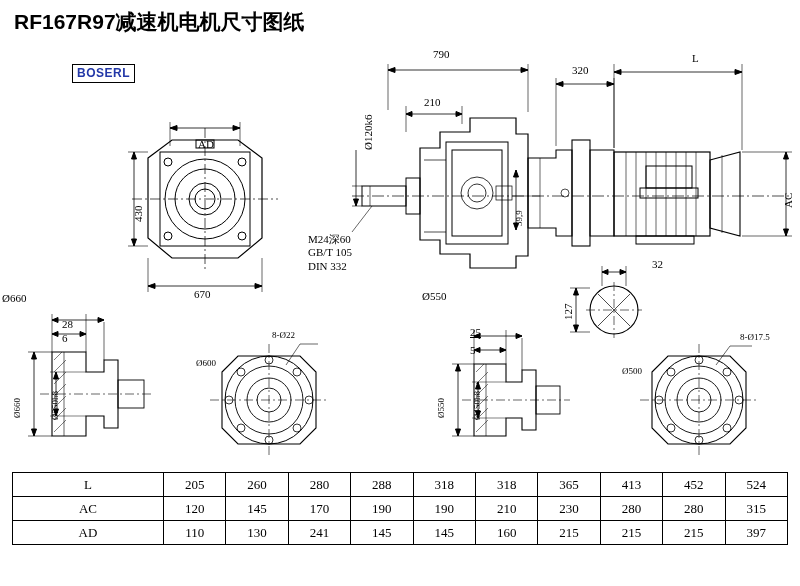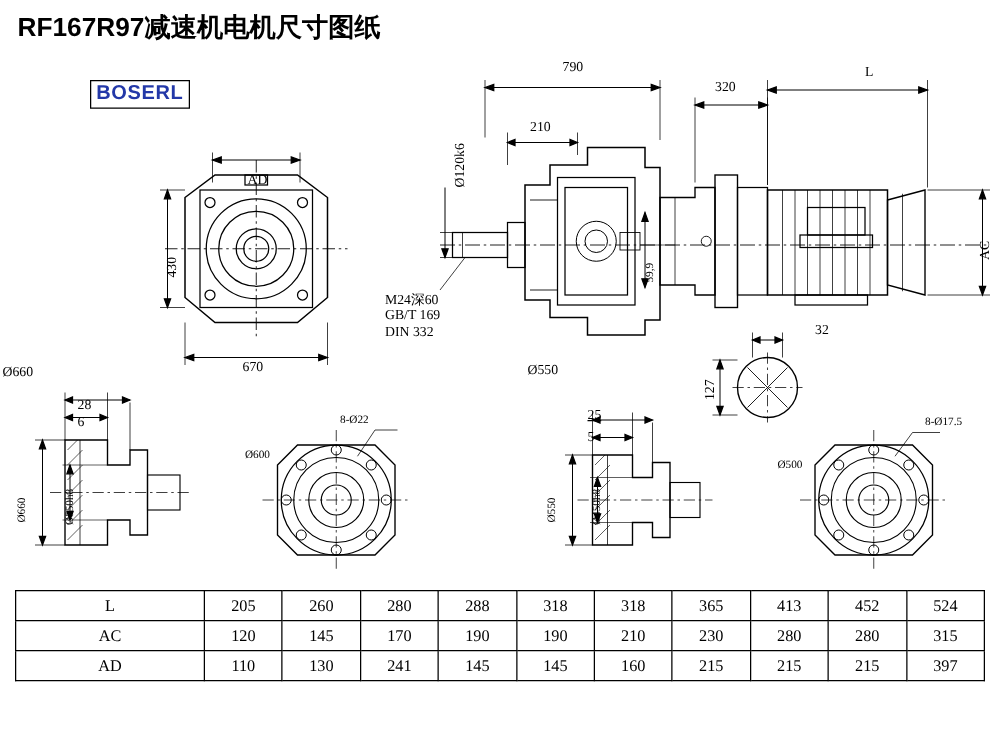--- a/index.html
+++ b/index.html
@@ -29,21 +29,21 @@
     letter-spacing: 0px;
     white-space: nowrap;
   }
   #logo {
     position: absolute;
     left: 72px; top: 64px;
     border: 1.5px solid #000;
     padding: 1px 4px 2px 4px;
     font-family: "Liberation Sans", sans-serif;
     font-weight: bold;
-    font-size: 16px;
+    font-size: 12px;
     color: #2338a8;
     letter-spacing: 0.5px;
   }
   svg.draw {
     position: absolute;
     left: 0; top: 0;
     width: 800px; height: 586px;
   }
   .lbl {
     position: absolute;
@@ -346,30 +346,30 @@
       <line x1="640" y1="400" x2="758" y2="400" stroke-dasharray="9,3,2,3" stroke-width="0.6"></line>
       <line x1="716" y1="365" x2="730" y2="346" stroke-width="0.6"></line>
       <line x1="730" y1="346" x2="752" y2="346" stroke-width="0.6"></line>
     </g>
   </svg>
 
   <div class="lbl" style="left:198px; top:138px;">AD</div>
   <div class="lbl vert" style="left:132px; top:222px;">430</div>
   <div class="lbl" style="left:194px; top:288px;">670</div>
 
-  <div class="lbl" style="left:450px; top:48px;">790</div>
+  <div class="lbl" style="left:433px; top:48px;">790</div>
   <div class="lbl" style="left:572px; top:64px;">320</div>
   <div class="lbl" style="left:692px; top:52px;">L</div>
   <div class="lbl" style="left:424px; top:96px;">210</div>
   <div class="lbl vert" style="left:362px; top:150px;">Ø120k6</div>
   <div class="lbl sm vert" style="left:514px; top:226px;">59,9</div>
   <div class="lbl vert" style="left:782px; top:208px;">AC</div>
 
   <div class="lbl" style="left:308px; top:232px;">M24深60</div>
-  <div class="lbl" style="left:308px; top:246px;">GB/T 169</div>
+  <div class="lbl" style="left:308px; top:246px;">GB/T 105</div>
   <div class="lbl" style="left:308px; top:260px;">DIN 332</div>
 
   <div class="lbl" style="left:422px; top:290px;">Ø550</div>
   <div class="lbl" style="left:652px; top:258px;">32</div>
   <div class="lbl vert" style="left:562px; top:320px;">127</div>
 
   <div class="lbl" style="left:2px; top:292px;">Ø660</div>
   <div class="lbl" style="left:62px; top:318px;">28</div>
   <div class="lbl" style="left:62px; top:332px;">6</div>
   <div class="lbl sm vert" style="left:12px; top:418px;">Ø660</div>

